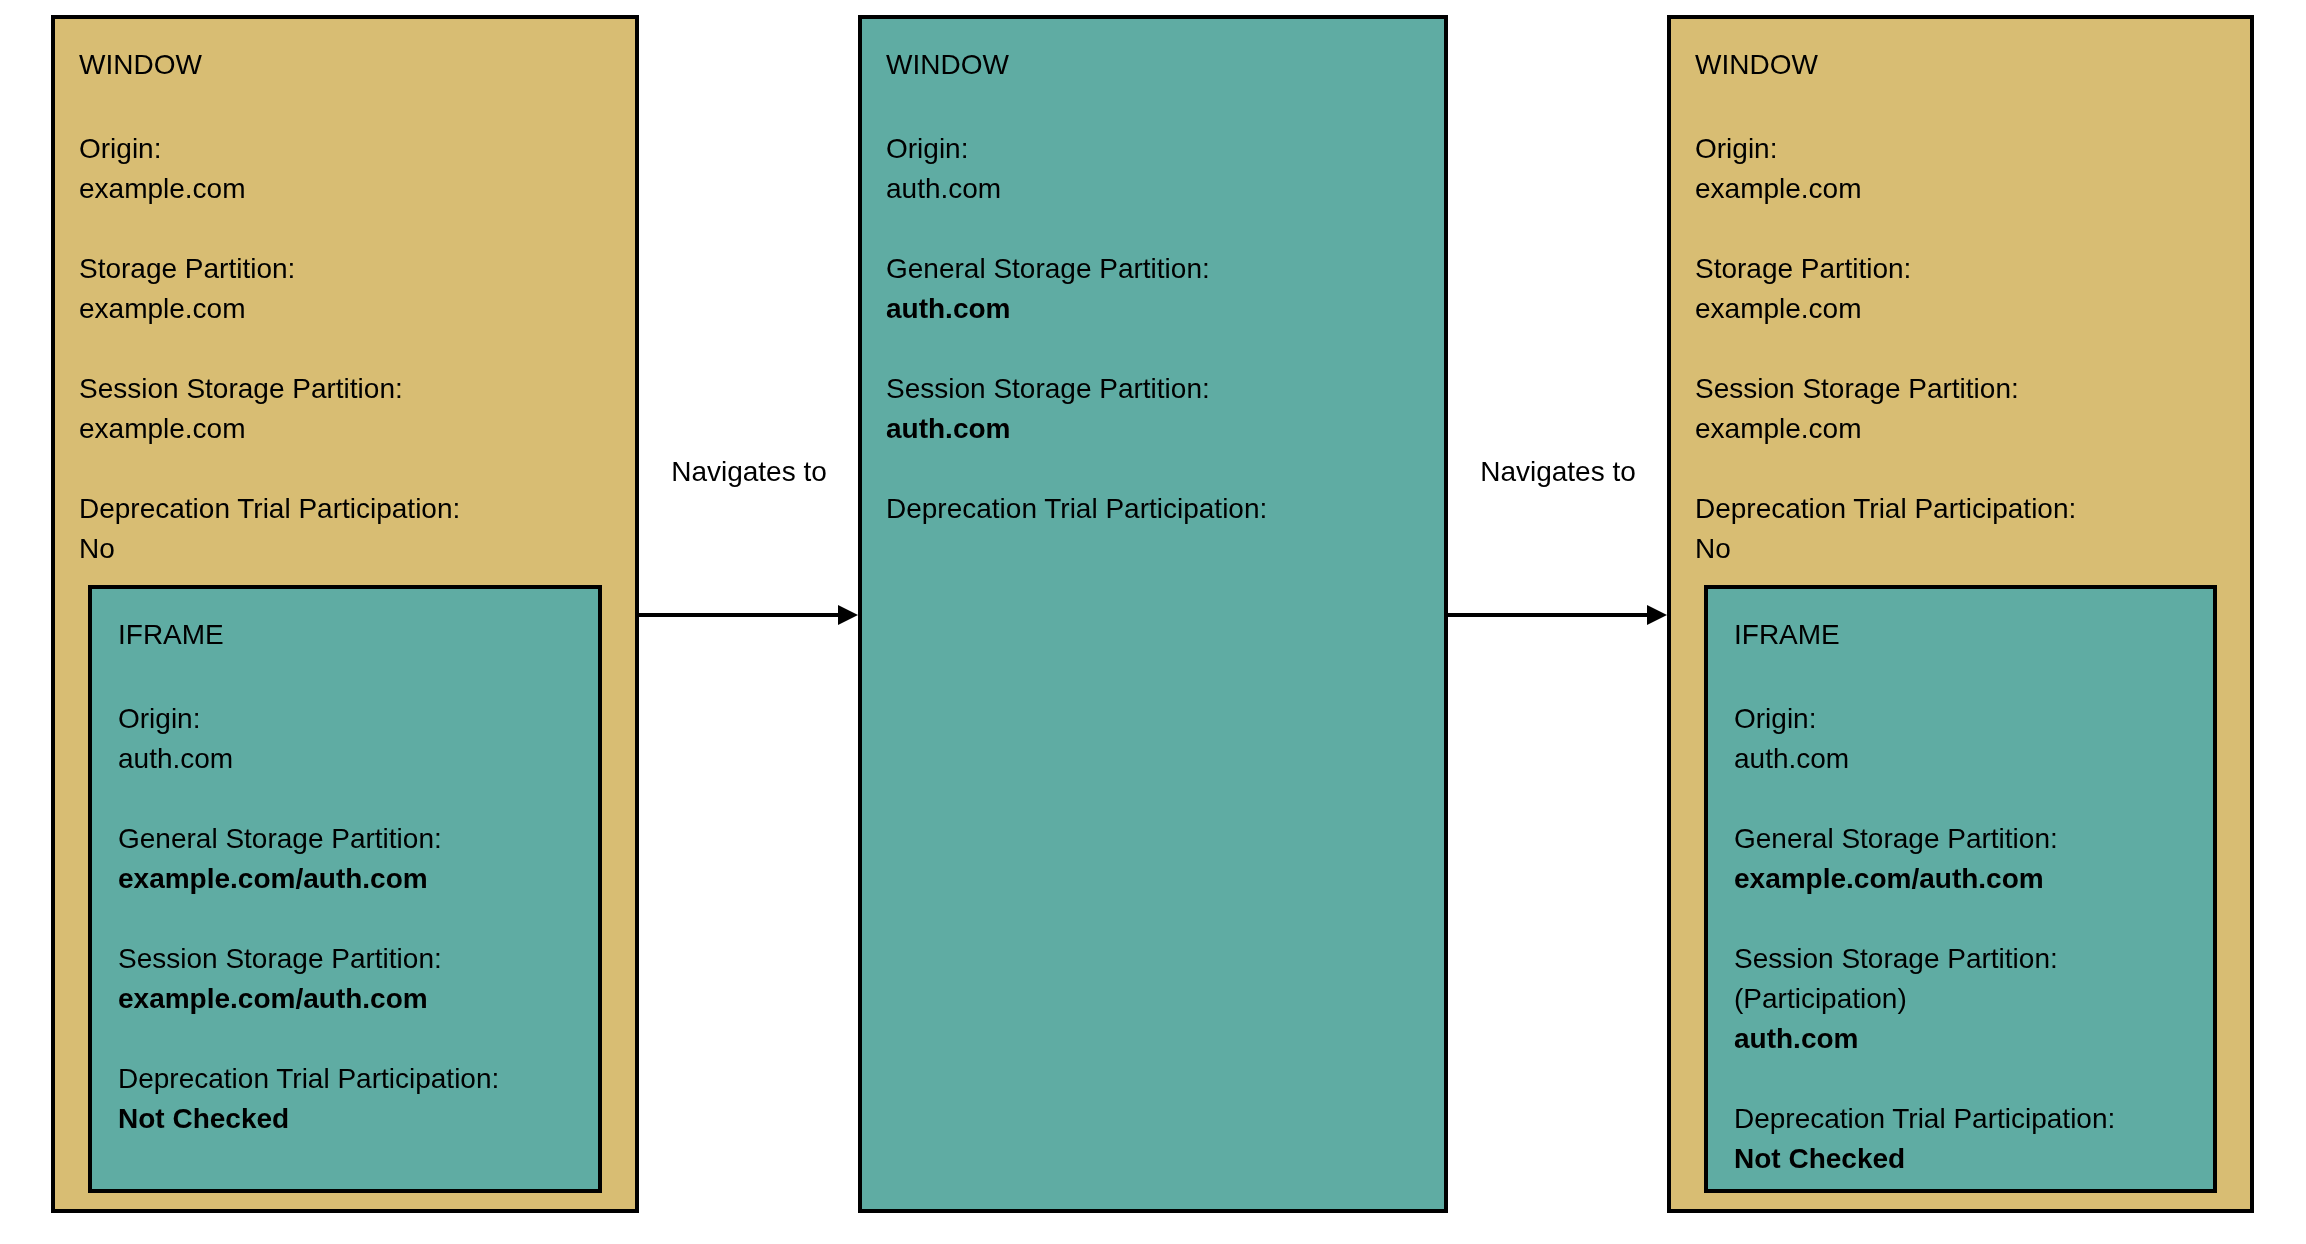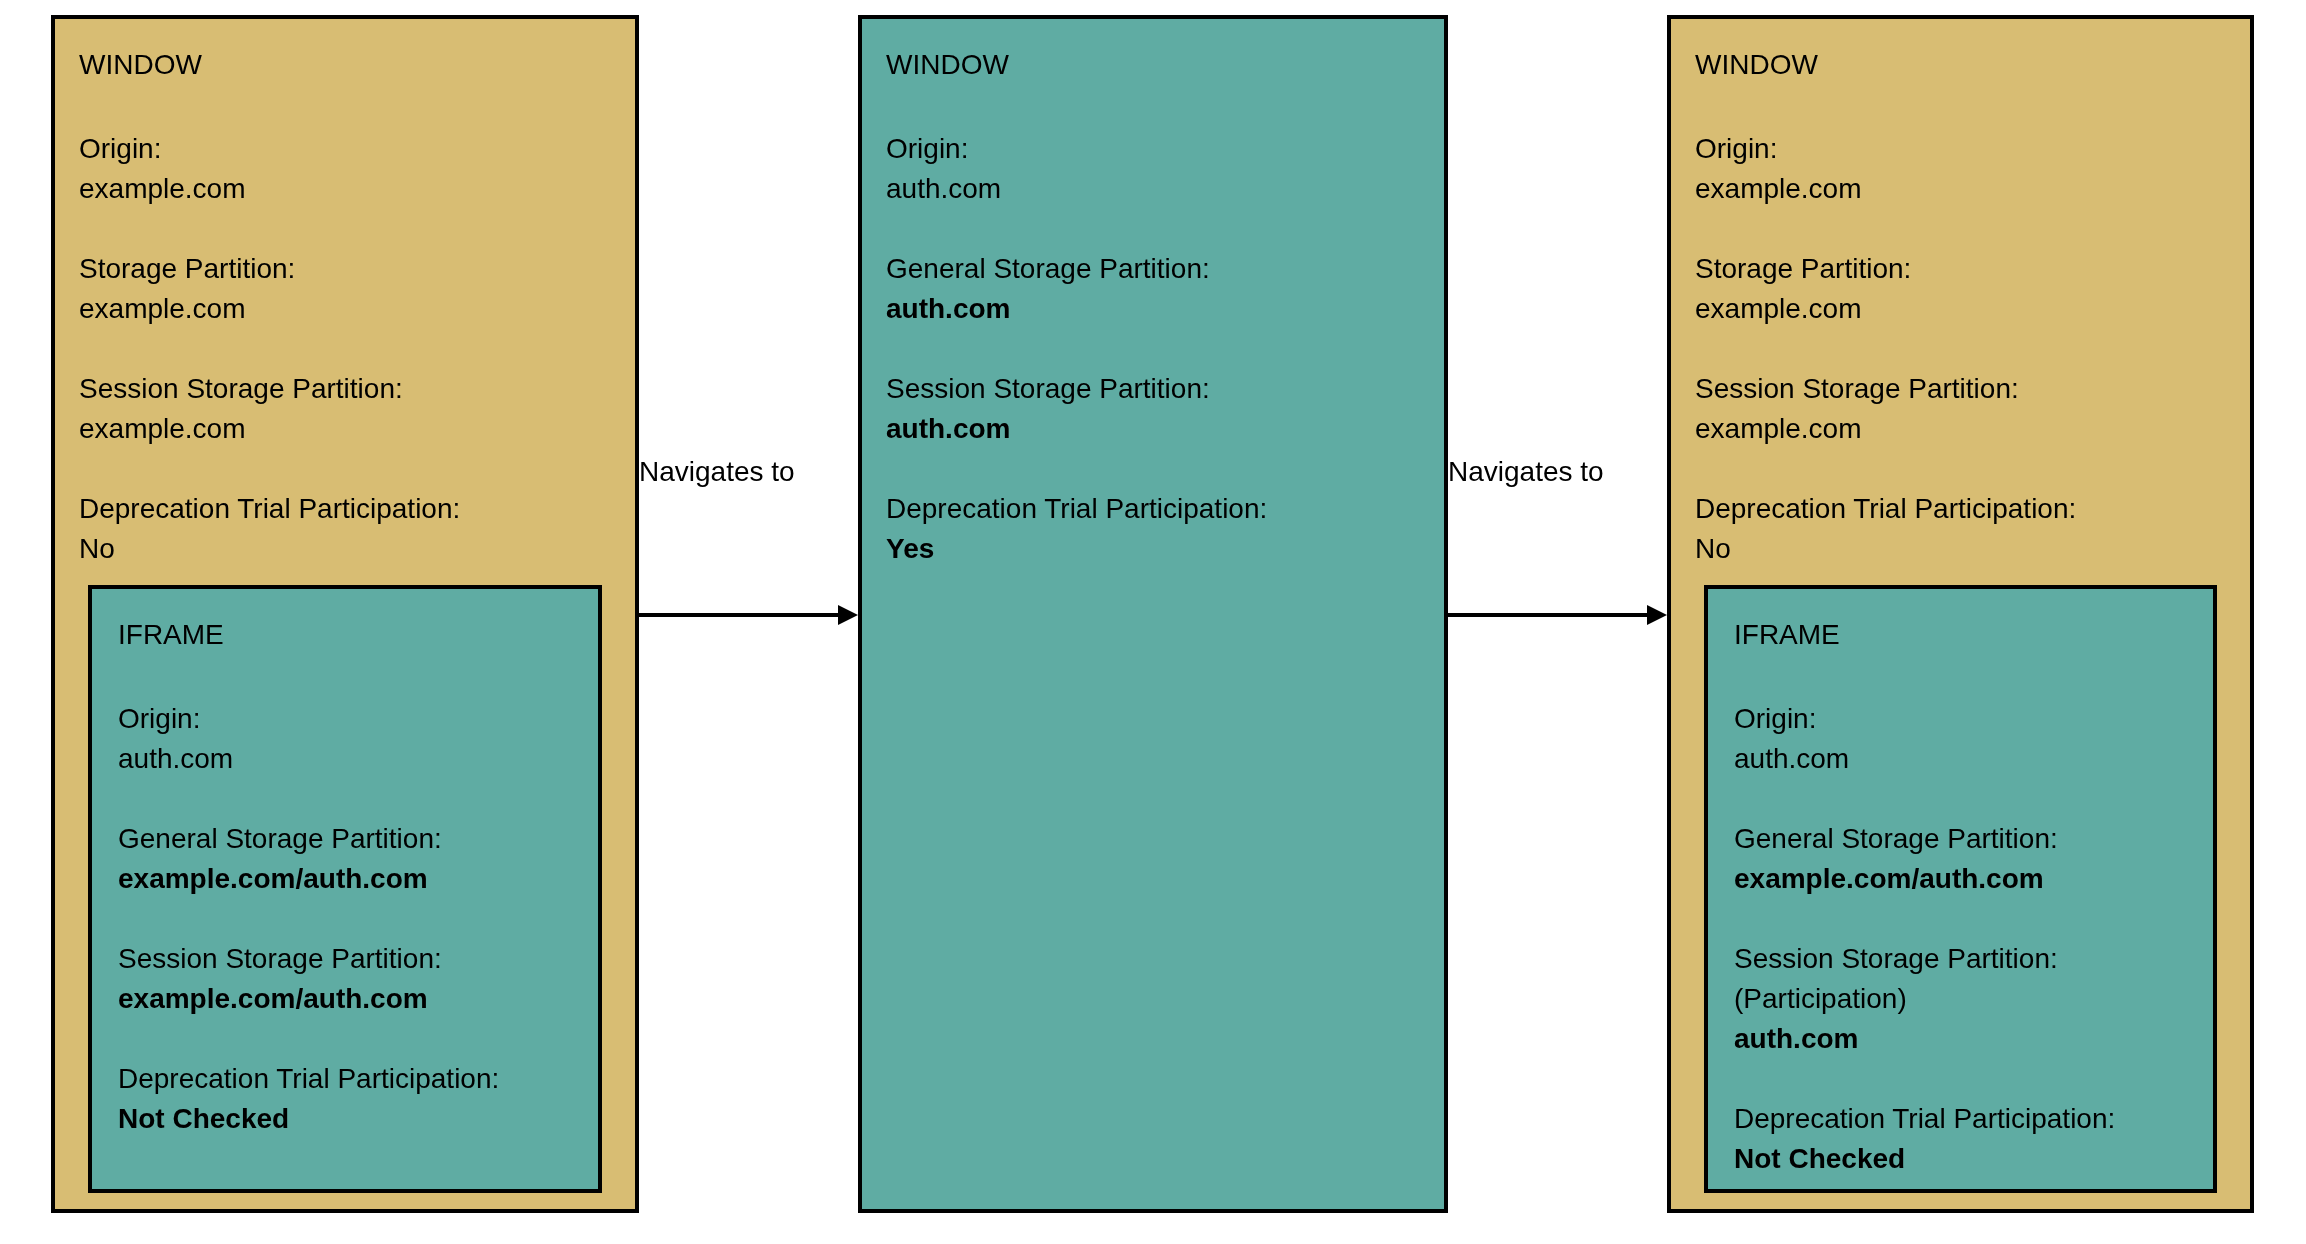--- a/index.html
+++ b/index.html
@@ -40,21 +40,21 @@
     top: 566px;
     bottom: 16px;
     background: var(--teal, #5FACA3);
     border: 4px solid var(--border, #000000);
     padding: 26px 26px;
   }
   .arrow-label {
     position: absolute;
     top: 452px;
     width: 220px;
-    text-align: left;
+    text-align: center;
     font-size: 28px;
     line-height: 40px;
   }
   .label-1 { left: 639px; }
   .label-2 { left: 1448px; }
   .arrow-line {
     position: absolute;
     top: 613px;
     height: 4px;
     width: 200px;
@@ -130,21 +130,20 @@
     <div class="field">
       <div class="label">General Storage Partition:</div>
       <div class="value bold">auth.com</div>
     </div>
     <div class="field">
       <div class="label">Session Storage Partition:</div>
       <div class="value bold">auth.com</div>
     </div>
     <div class="field">
       <div class="label">Deprecation Trial Participation:</div>
-      <div class="value bold">Yes</div>
     </div>
   </div>
 
   <div class="arrow-label label-2">Navigates to</div>
   <div class="arrow-line line-2"></div>
   <div class="arrow-head head-2"></div>
 
   <div class="window tan win-right">
     <div class="box-title">WINDOW</div>
     <div class="field">

